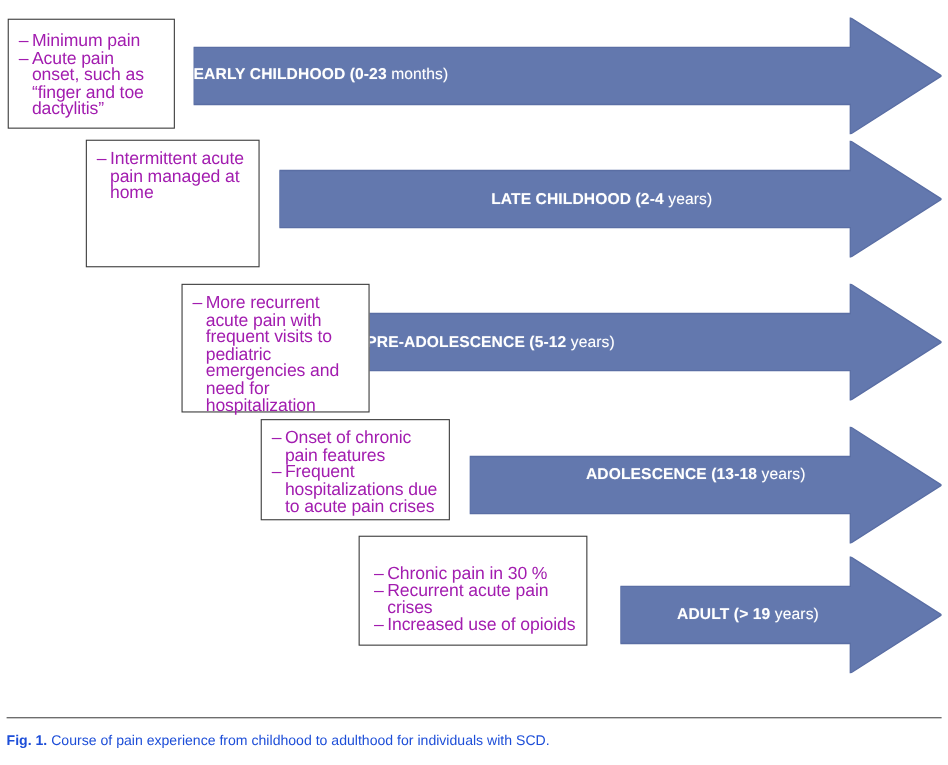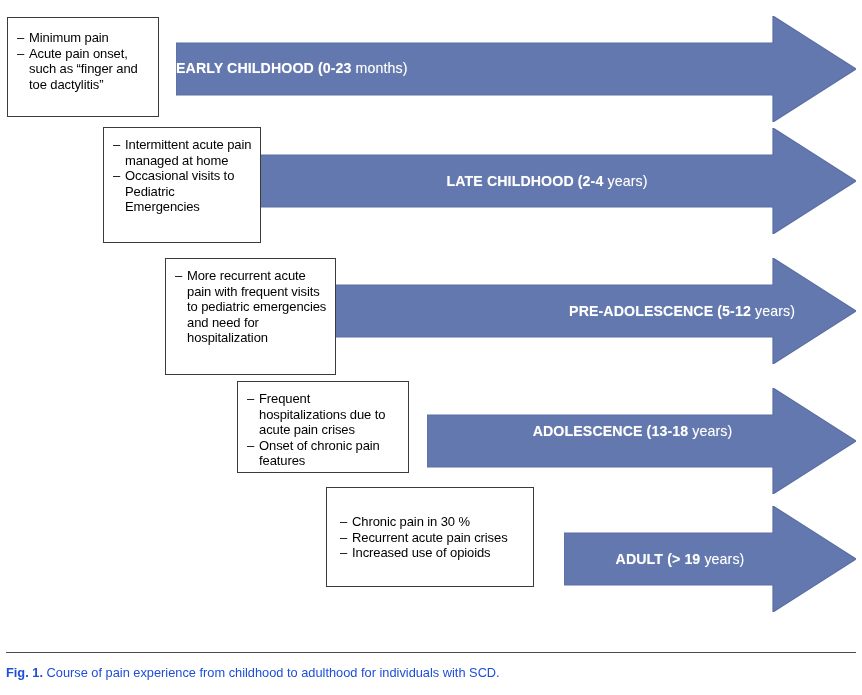--- a/index.html
+++ b/index.html
@@ -33,23 +33,23 @@
     z-index: 3;
   }
   .note-list {
     margin: 0;
     padding: 0;
     list-style: none;
   }
   .note-item {
     position: relative;
     padding-left: 12px;
-    font-size: 13px;
+    font-size: 16px;
     line-height: 15.6px;
-    color: #000000;
+    color: #a21caf;
     letter-spacing: -0.1px;
   }
   .note-item::before {
     content: "\2013";
     position: absolute;
     left: 0;
     top: 0;
   }
 
   
@@ -125,33 +125,32 @@
     <svg viewBox="0 0 602 106" preserveAspectRatio="none">
       <polygon points="0,27 519,27 519,0 602,53 519,106 519,79 0,79" fill="#6378ae" stroke="#5a6ea4" stroke-width="1.2"></polygon>
     </svg>
   </div>
   <div class="arrow-label" style="left:254px; top:173px; width:540px; text-align:center;padding-left:23px;">
     <span class="period">LATE CHILDHOOD</span>
     <span class="agespan">(2-4</span>
     <span class="unit">years)</span>
   </div>
 
-  <div class="note-box" style="left:78px; top:127px; width:158px; height:116px; padding:9px 8px 8px 9px;margin-left:25px;">
+  <div class="note-box" style="left:78px; top:127px; width:158px; height:116px; padding:9px 8px 8px 9px;">
     <ul class="note-list">
       <li class="note-item">Intermittent acute pain managed at home</li>
-      <li class="note-item">Occasional visits to Pediatric Emergencies</li>
     </ul>
   </div>
 
   <div class="arrow" style="left:333px; top:258px; width:523px; height:106px;">
     <svg viewBox="0 0 523 106" preserveAspectRatio="none">
       <polygon points="0,27 440,27 440,0 523,53 440,106 523,53 440,106 440,79 0,79" fill="#6378ae" stroke="#5a6ea4" stroke-width="1.2"></polygon>
     </svg>
   </div>
-  <div class="arrow-label" style="left:333px; top:303px; width:462px; text-align:right;">
+  <div class="arrow-label" style="left:333px; top:303px; width:462px; text-align:left;">
     <span class="period">PRE-ADOLESCENCE</span>
     <span class="agespan">(5-12</span>
     <span class="unit">years)</span>
   </div>
 
   <div class="note-box" style="left:149px; top:258px; width:171px; height:117px; padding:9px 8px 8px 9px;margin-left:16px;">
     <ul class="note-list">
       <li class="note-item">More recurrent acute pain with frequent visits to pediatric emergencies and need for hospitalization</li>
     </ul>
   </div>
@@ -162,22 +161,22 @@
     </svg>
   </div>
   <div class="arrow-label" style="left:448px; top:423px; width:369px; text-align:center;">
     <span class="period">ADOLESCENCE</span>
     <span class="agespan">(13-18</span>
     <span class="unit">years)</span>
   </div>
 
   <div class="note-box" style="left:237px; top:381px; width:172px; height:92px; padding:9px 8px 8px 9px;">
     <ul class="note-list">
+      <li class="note-item">Onset of chronic pain features</li>
       <li class="note-item">Frequent hospitalizations due to acute pain crises</li>
-      <li class="note-item">Onset of chronic pain features</li>
     </ul>
   </div>
 
   <div class="arrow" style="left:564px; top:506px; width:292px; height:106px;">
     <svg viewBox="0 0 292 106" preserveAspectRatio="none">
       <polygon points="0,27 209,27 209,0 292,53 209,106 209,79 0,79" fill="#6378ae" stroke="#5a6ea4" stroke-width="1.2"></polygon>
     </svg>
   </div>
   <div class="arrow-label" style="left:564px; top:551px; width:232px; text-align:center;">
     <span class="period">ADULT</span>

